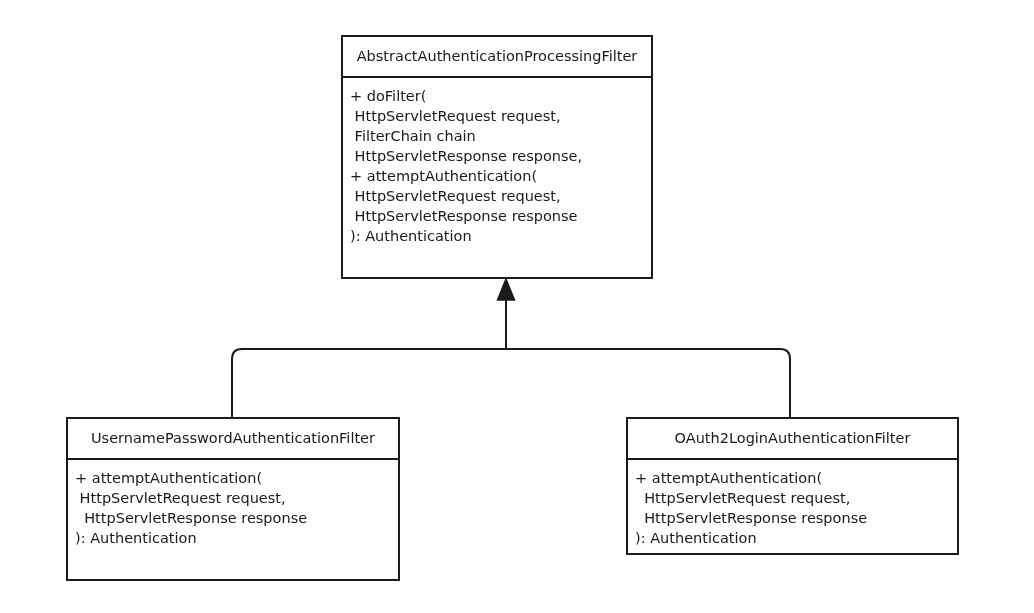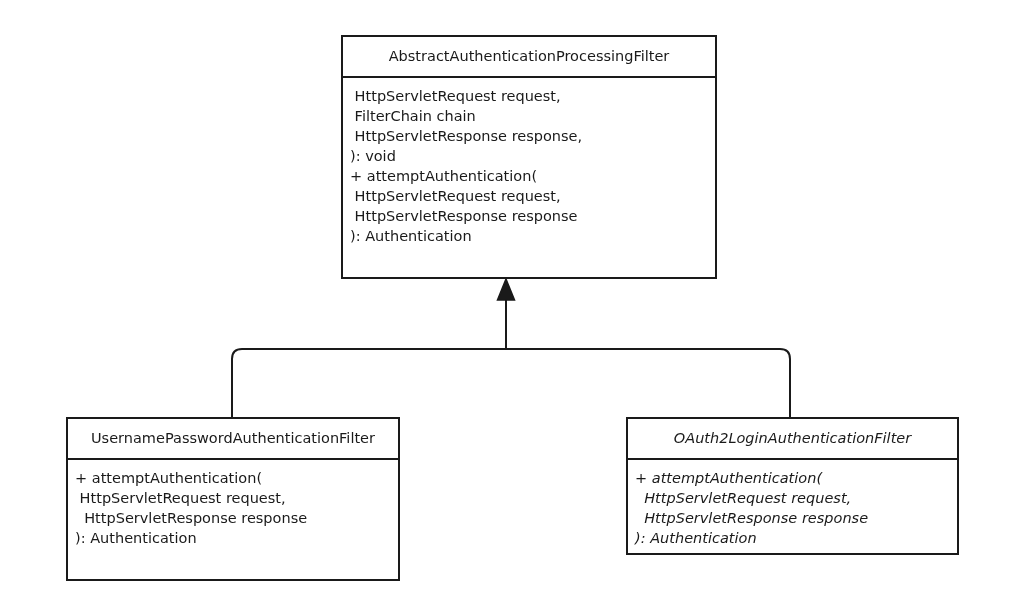--- a/index.html
+++ b/index.html
@@ -60,61 +60,60 @@
   }
 
   .member-line {
     white-space: pre;
   }
 
   
   #class-abstract-authentication-processing-filter {
     left: 341px;
     top: 35px;
-    width: 376px;
+    width: 312px;
     height: 244px;
   }
 
   #class-username-password-authentication-filter {
     left: 66px;
     top: 417px;
     width: 334px;
     height: 164px;
   }
 
   #class-oauth2-login-authentication-filter {
     left: 626px;
     top: 417px;
     width: 333px;
     height: 138px;
-    font-style: italic;
   }
 </style>
 </head>
 <body>
 
 <div id="diagram-canvas">
 
   <svg id="connector-layer" viewBox="0 0 1034 613" width="1034" height="613" xmlns="http://www.w3.org/2000/svg">
 
     <path d="M 506 349 L 506 299" fill="none" stroke="#1a1a1a" stroke-width="2"></path>
 
     <path d="M 506 349 L 242 349 Q 232 349 232 359 L 232 417" fill="none" stroke="#1a1a1a" stroke-width="2" stroke-linecap="butt"></path>
     <path d="M 506 349 L 780 349 Q 790 349 790 359 L 790 417" fill="none" stroke="#1a1a1a" stroke-width="2" stroke-linecap="butt"></path>
 
     <polygon points="506,279 514.5,300 497.5,300" fill="#1a1a1a" stroke="#1a1a1a" stroke-width="1.5" stroke-linejoin="miter"></polygon>
   </svg>
 
   <div class="uml-class" id="class-abstract-authentication-processing-filter">
     <div class="uml-class-name">AbstractAuthenticationProcessingFilter</div>
     <div class="uml-class-members">
+      <div class="member-line">+ doFilter(</div>
       <div class="member-line"> HttpServletRequest request,</div>
       <div class="member-line"> FilterChain chain</div>
       <div class="member-line"> HttpServletResponse response,</div>
-      <div class="member-line">): void</div>
       <div class="member-line">+ attemptAuthentication(</div>
       <div class="member-line"> HttpServletRequest request,</div>
       <div class="member-line"> HttpServletResponse response</div>
       <div class="member-line">): Authentication</div>
     </div>
   </div>
 
   <div class="uml-class" id="class-username-password-authentication-filter">
     <div class="uml-class-name">UsernamePasswordAuthenticationFilter</div>
     <div class="uml-class-members">

